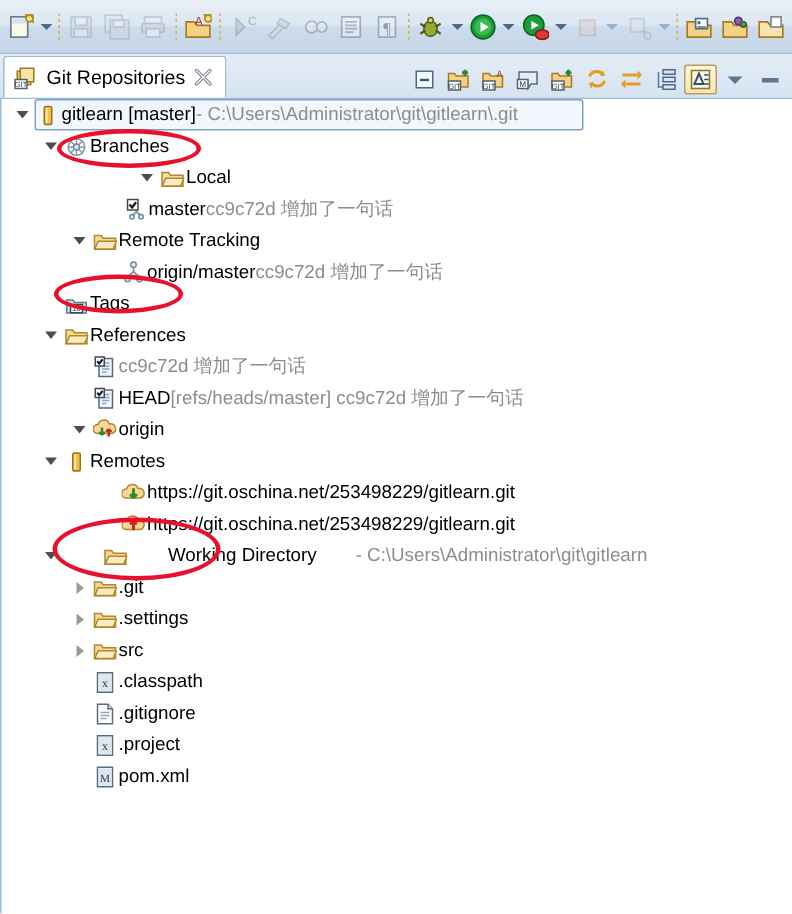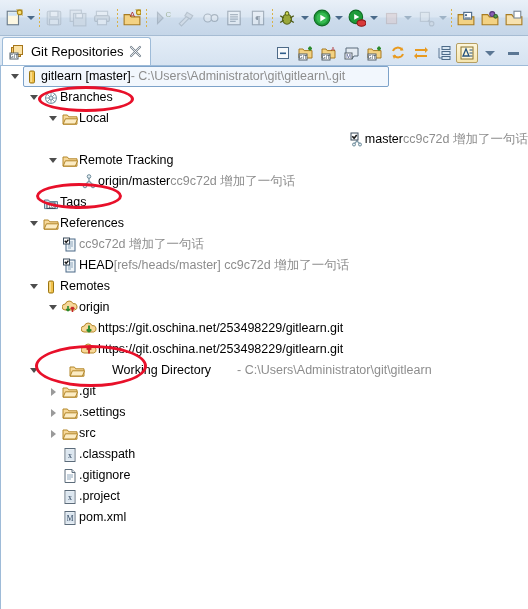--- a/index.html
+++ b/index.html
@@ -418,33 +418,33 @@
         </span>
         <span class="ico">
           <svg width="16" height="16" viewBox="0 0 16 16">
             <circle cx="8" cy="8" r="5.5" fill="none" stroke="#7f9aa8" stroke-width="1.1"></circle>
             <path d="M8 2.5 v11 M2.5 8 h11 M4 4 l8 8 M12 4 l-8 8" stroke="#7f9aa8" stroke-width="0.9"></path>
             <circle cx="8" cy="8" r="2" fill="#d9e6ec" stroke="#6e8b9a"></circle>
           </svg>
         </span>
         <span class="lbl">Branches</span>
       </div>
-      <div class="row" style="padding-left: 44px;">
+      <div class="row" style="padding-left: 44px; margin-left: 45px;">
         <span class="twisty">
           <i class="tw-open"></i>
         </span>
         <span class="ico">
           <svg width="16" height="16" viewBox="0 0 16 16">
             <path d="M1 4 h4.4 l1.3 1.8 h8.3 v7.4 h-14 z" fill="#f7d899" stroke="#b3872a"></path>
             <path d="M1.2 13 l2.2 -5.2 h12.2 l-2.2 5.2 z" fill="#fcecc4" stroke="#b3872a"></path>
           </svg>
         </span>
         <span class="lbl">Local</span>
       </div>
-      <div class="row" style="padding-left: 94px; justify-content: flex-end;">
+      <div class="row" style="padding-left: 64px;">
         <span class="twisty"></span>
         <span class="ico">
           <svg width="16" height="16" viewBox="0 0 16 16">
             <path d="M9 5 v4 M9 9 l-3 3 M9 9 l3 3" stroke="#7f9aa8" stroke-width="1.2" fill="none"></path>
             <circle cx="6" cy="12.5" r="1.5" fill="#e2edf2" stroke="#6e8b9a"></circle>
             <circle cx="12" cy="12.5" r="1.5" fill="#e2edf2" stroke="#6e8b9a"></circle>
             <rect x="3" y="1" width="7" height="7" fill="#ffffff" stroke="#3c4c5c"></rect>
             <path d="M4.3 4.3 l1.8 2 2.6 -3.4" stroke="#1a1a1a" stroke-width="1.6" fill="none"></path>
           </svg>
         </span>
@@ -517,45 +517,45 @@
           <svg width="16" height="16" viewBox="0 0 16 16">
             <rect x="4" y="2" width="9" height="12" fill="#eef4f8" stroke="#4d6a88"></rect>
             <path d="M6 5h5M6 7h5M6 9h5M6 11h3" stroke="#8fa7bc"></path>
             <rect x="1.5" y="1" width="6" height="6" fill="#ffffff" stroke="#3c4c5c"></rect>
             <path d="M2.8 3.8 l1.4 1.6 2.2 -2.8" stroke="#1a1a1a" stroke-width="1.5" fill="none"></path>
           </svg>
         </span>
         <span class="lbl">HEAD </span>
         <span class="lbl dim">[refs/heads/master] cc9c72d 增加了一句话</span>
       </div>
-      <div class="row" style="padding-left: 25px;">
-        <span class="twisty">
-          <i class="tw-open"></i>
-        </span>
-        <span class="ico">
-          <svg width="16" height="16" viewBox="0 0 16 16">
-            <rect x="5.5" y="2" width="5" height="12" rx="1.2" fill="#f0c04a" stroke="#9a7410"></rect>
-            <rect x="6.5" y="3" width="1.2" height="10" fill="#fbe8a8"></rect>
-          </svg>
-        </span>
-        <span class="lbl">Remotes</span>
-      </div>
       <div class="row" style="padding-left: 44px;">
         <span class="twisty">
           <i class="tw-open"></i>
         </span>
         <span class="ico">
           <svg width="16" height="16" viewBox="0 0 16 16">
             <path d="M3 10 a3 3 0 0 1 0.4 -6 a4 4 0 0 1 7.6 -0.4 a3 3 0 0 1 1.6 6.4 z" fill="#f7d899" stroke="#b3872a"></path>
             <path d="M6 6 v5 M6 11 l-1.8 -2 M6 11 l1.8 -2" stroke="#2c8a2c" stroke-width="1.6" fill="none"></path>
             <path d="M10.5 12 v-5 M10.5 7 l-1.8 2 M10.5 7 l1.8 2" stroke="#c62828" stroke-width="1.6" fill="none"></path>
           </svg>
         </span>
         <span class="lbl">origin</span>
       </div>
+      <div class="row" style="padding-left: 25px;">
+        <span class="twisty">
+          <i class="tw-open"></i>
+        </span>
+        <span class="ico">
+          <svg width="16" height="16" viewBox="0 0 16 16">
+            <rect x="5.5" y="2" width="5" height="12" rx="1.2" fill="#f0c04a" stroke="#9a7410"></rect>
+            <rect x="6.5" y="3" width="1.2" height="10" fill="#fbe8a8"></rect>
+          </svg>
+        </span>
+        <span class="lbl">Remotes</span>
+      </div>
       <div class="row" style="padding-left: 63px;">
         <span class="twisty"></span>
         <span class="ico">
           <svg width="16" height="16" viewBox="0 0 16 16">
             <path d="M3 11 a3 3 0 0 1 0.4 -6 a4 4 0 0 1 7.6 -0.4 a3 3 0 0 1 1.6 6.4 z" fill="#f7d899" stroke="#b3872a"></path>
             <path d="M8 4.5 v6 M8 11 l-2.2 -2.6 M8 11 l2.2 -2.6" stroke="#2c8a2c" stroke-width="1.9" fill="none"></path>
           </svg>
         </span>
         <span class="lbl">https://git.oschina.net/253498229/gitlearn.git</span>
       </div>

